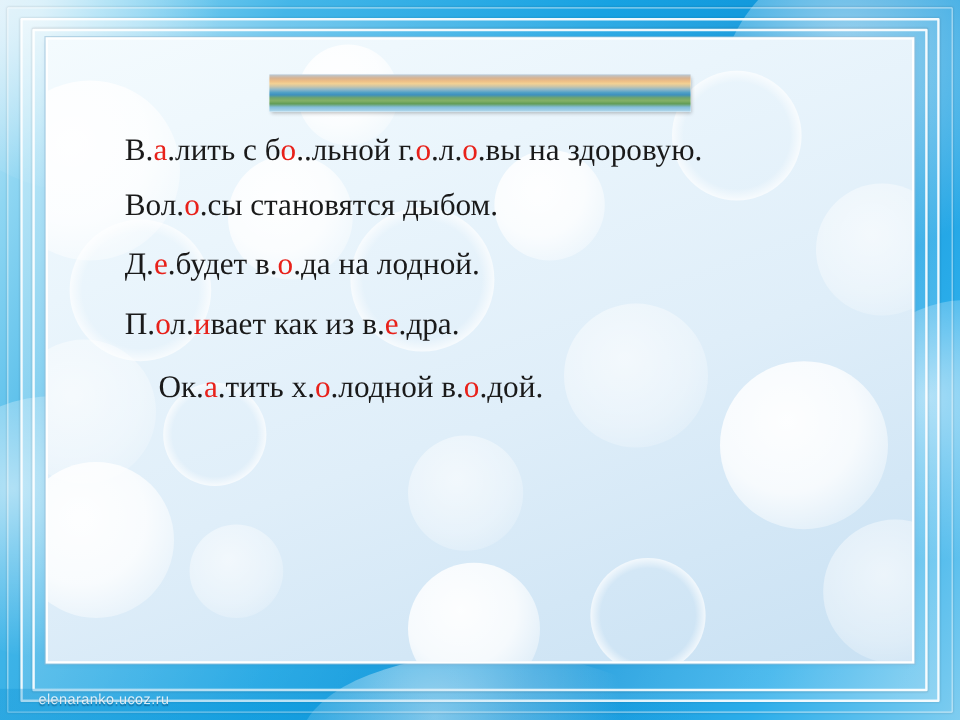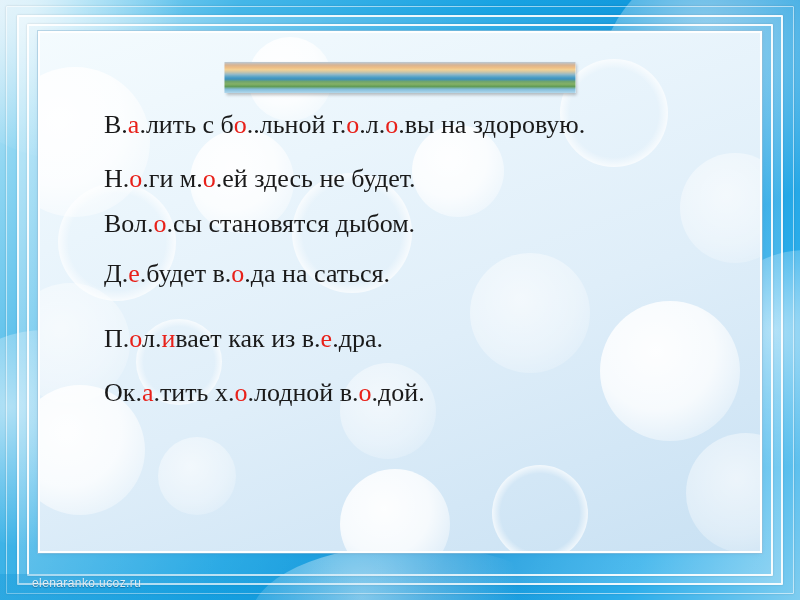--- a/index.html
+++ b/index.html
@@ -206,21 +206,21 @@
   .line .red {
     color: #e8211a;
   }
 
   
   .line.g0 { margin-top: 0;   }
   .line.g1 { margin-top: 26px; }
   .line.g2 { margin-top: 18px; }
   .line.g3 { margin-top: 22px; }
   .line.g4 { margin-top: 28px; }
-  .line.g5 { margin-top: 38px; }
+  .line.g5 { margin-top: 22px; }
   .line.g6 { margin-top: 26px; }
   .line.g7 { margin-top: 26px; }
 
   
   #watermark {
     position: absolute;
     left: 32px;
     bottom: 10px;
     z-index: 8;
     font-family: "Liberation Sans", "DejaVu Sans", sans-serif;
@@ -283,25 +283,24 @@
     <div class="bub faint" style="left:646px; top:400px; width:120px; height:120px;"></div>
     <div class="bub solid" style="left:208px; top:4px;   width:84px;  height:84px;"></div>
 
     <div id="title-wrap">
       <div id="title-plate" style="width: 351px; height: 31px; top: 5px;"></div>
       <span id="title">ФРАЗЕОЛОГИЗМЫ</span>
     </div>
 
     <div id="lines">
         <div class="line g0" style="color: rgb(26, 26, 26);"><span>В.</span><span class="red" style="color: rgb(232, 33, 26);">а</span><span>.лить с б</span><span class="red" style="color: rgb(232, 33, 26);">о</span><span>..льной г.</span><span class="red" style="color: rgb(232, 33, 26);">о</span><span>.л.</span><span class="red" style="color: rgb(232, 33, 26);">о</span><span>.вы на здоровую.</span></div>
-        <div class="line g1" style="color: rgb(26, 26, 26);"><span>Н.</span><span class="red" style="color: rgb(232, 33, 26);">о</span><span>.ги м.</span><span class="red" style="color: rgb(232, 33, 26);">о</span><span>.ей здесь не будет.</span></div>
         <div class="line g2" style="color: rgb(26, 26, 26);"><span>Вол.</span><span class="red" style="color: rgb(232, 33, 26);">о</span><span>.сы становятся дыбом.</span></div>
-        <div class="line g3" style="color: rgb(26, 26, 26);"><span>Д.</span><span class="red" style="color: rgb(232, 33, 26);">е</span><span>.будет в.</span><span class="red" style="color: rgb(232, 33, 26);">о</span><span>.да на саться.</span></div>
+        <div class="line g3" style="color: rgb(26, 26, 26);"><span>Д.</span><span class="red" style="color: rgb(232, 33, 26);">е</span><span>.будет в.</span><span class="red" style="color: rgb(232, 33, 26);">о</span><span>.да на лодной.</span></div>
         <div class="line g5" style="color: rgb(26, 26, 26);"><span>П.</span><span class="red" style="color: rgb(232, 33, 26);">о</span><span>л.</span><span class="red" style="color: rgb(232, 33, 26);">и</span><span>вает как из в.</span><span class="red" style="color: rgb(232, 33, 26);">е</span><span>.дра.</span></div>
-        <div class="line g7" style="color: rgb(26, 26, 26);"><span>Ок.</span><span class="red" style="color: rgb(232, 33, 26);">а</span><span>.тить х.</span><span class="red" style="color: rgb(232, 33, 26);">о</span><span>.лодной в.</span><span class="red" style="color: rgb(232, 33, 26);">о</span><span>.дой.</span></div>
+        <div class="line g7" style="color: rgb(26, 26, 26); margin-left: 28px;"><span>Ок.</span><span class="red" style="color: rgb(232, 33, 26);">а</span><span>.тить х.</span><span class="red" style="color: rgb(232, 33, 26);">о</span><span>.лодной в.</span><span class="red" style="color: rgb(232, 33, 26);">о</span><span>.дой.</span></div>
       </div>
 
   </div>
 
   <div id="wm-strip"></div>
   <div id="watermark">elenaranko.ucoz.ru</div>
 
 </div>
 
 </body></html>

